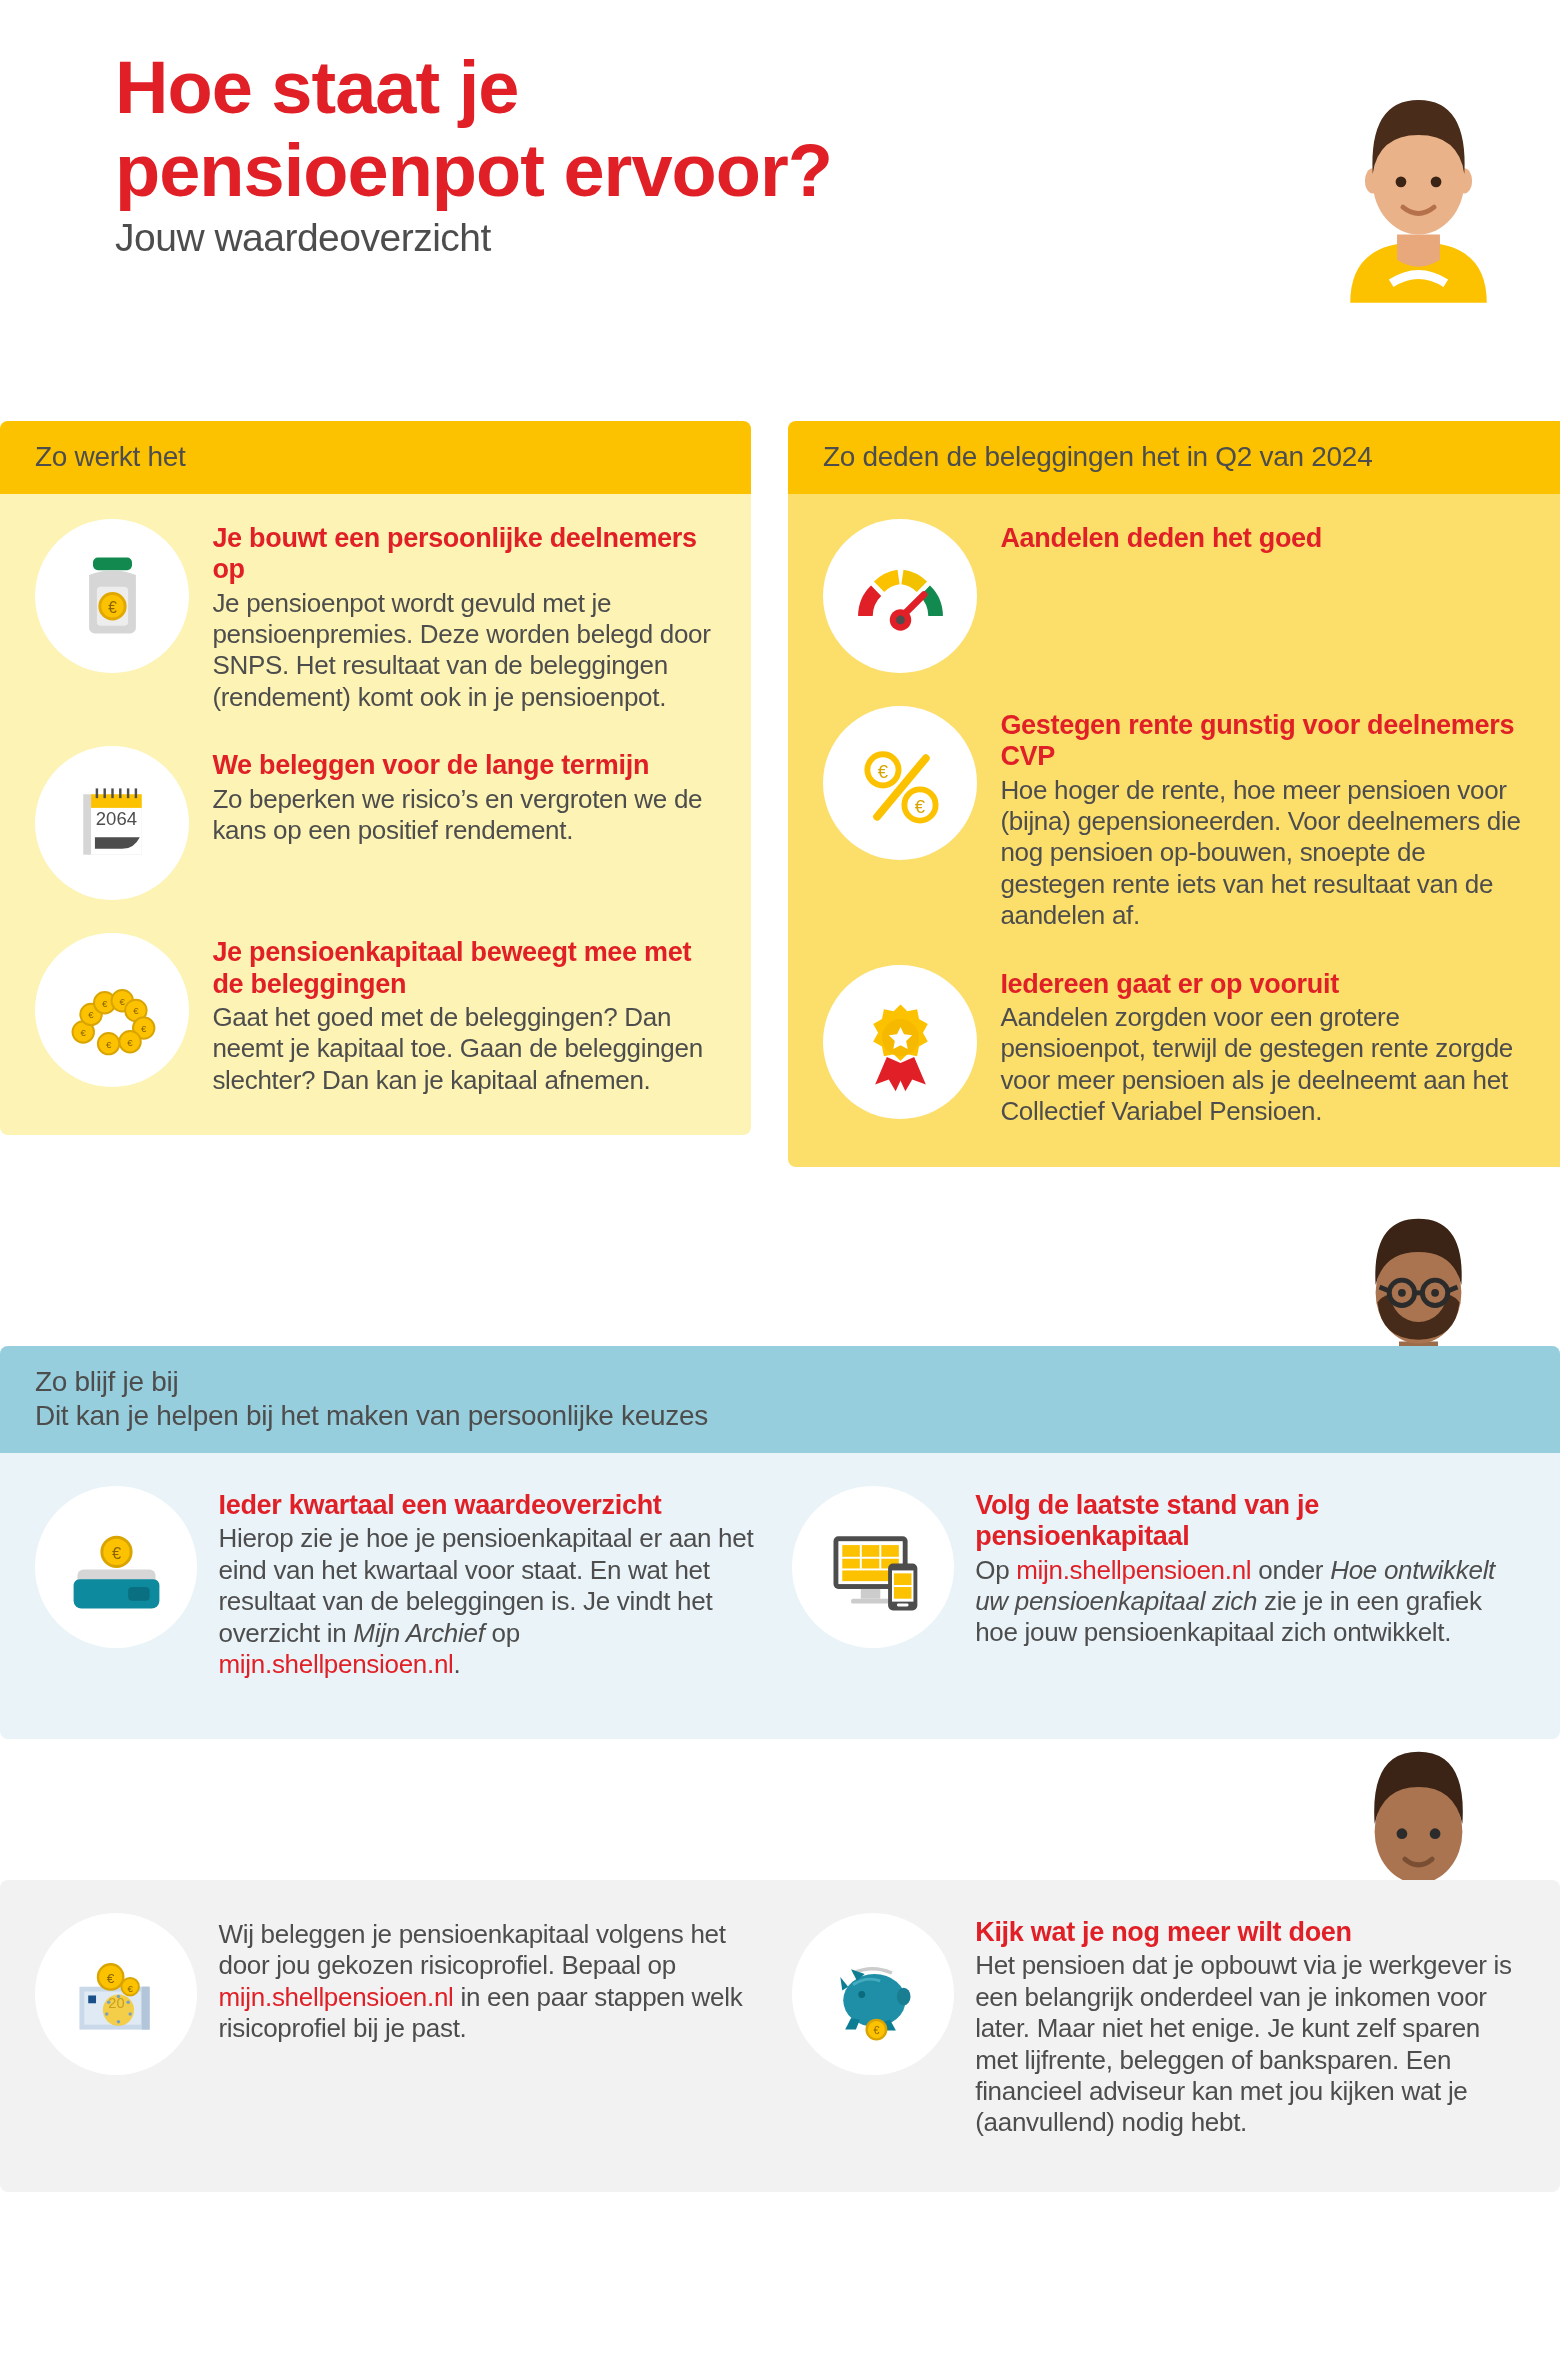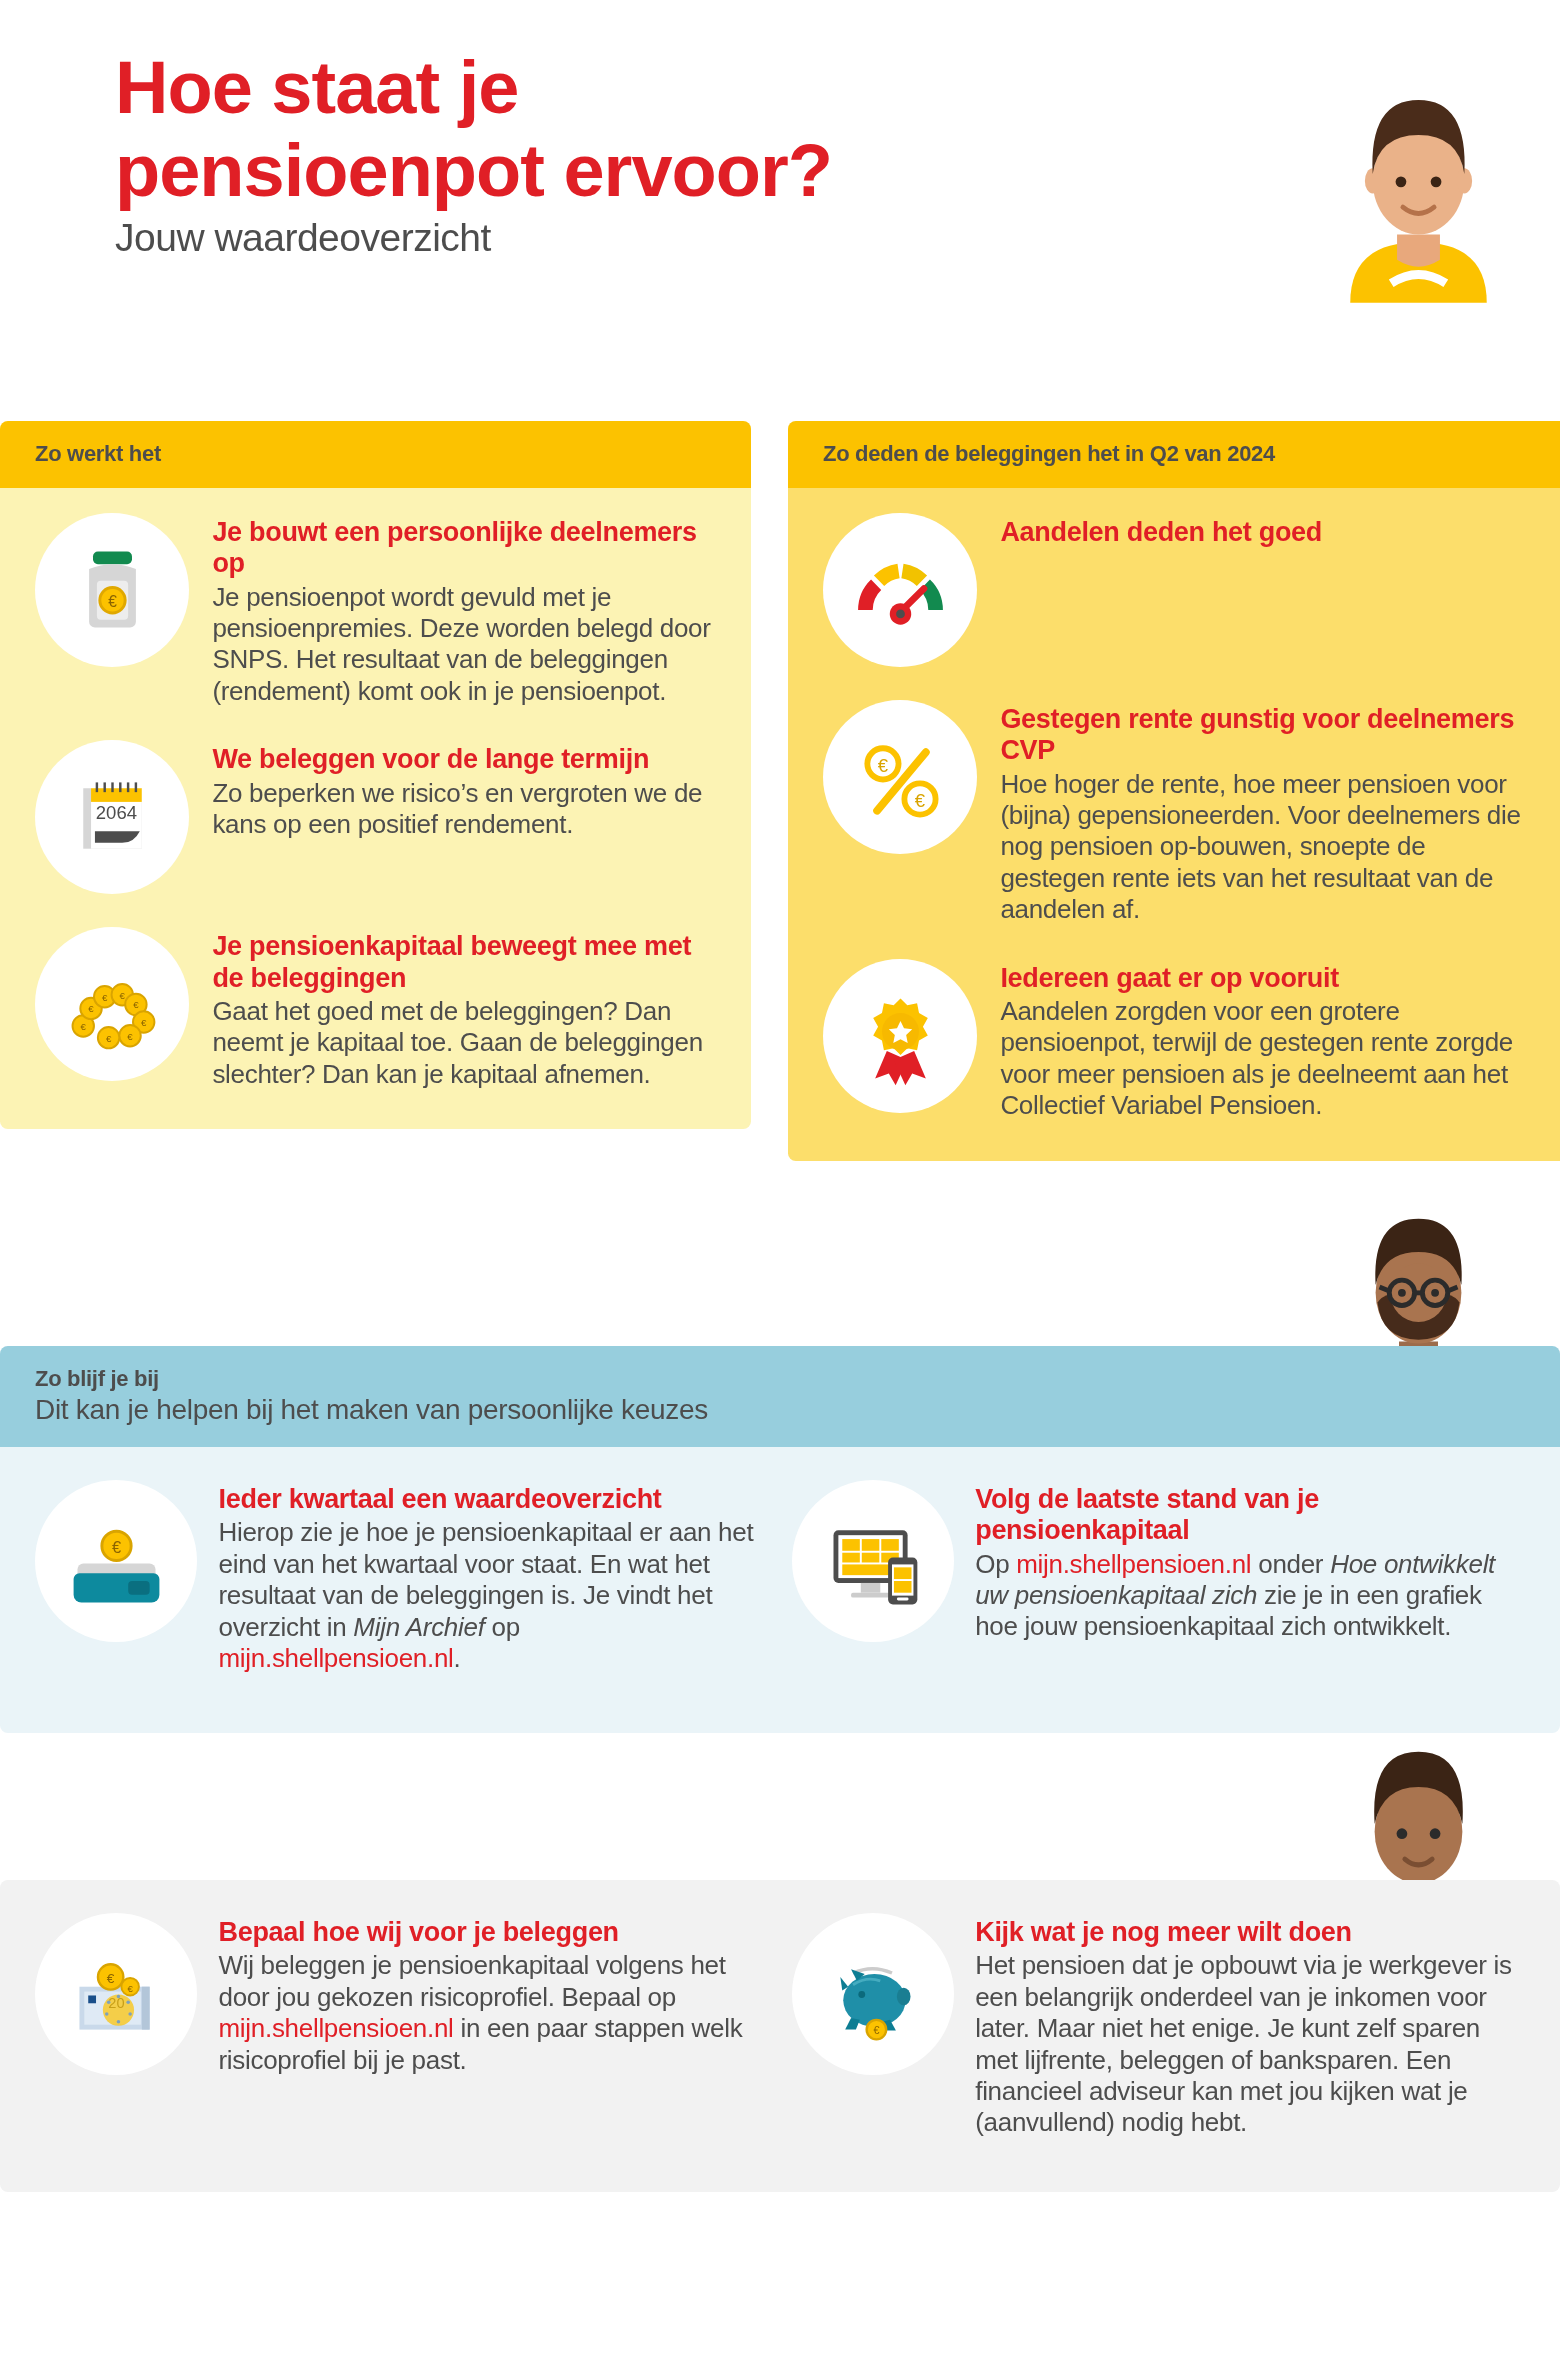--- a/index.html
+++ b/index.html
@@ -27,21 +27,21 @@
     margin-top:3px;
     letter-spacing:-0.5px;
   }
 
   
   .panel { position:absolute; border-radius:7.8px; overflow:hidden; }
   .panel-head {
     padding:19.5px 35px 21.5px 35px;
     color:#4d4d4d;
   }
-  .panel-head .h-title { font-size:22px; font-weight:bold; letter-spacing:-0.3px; }
+  .panel-head .h-title { font-size:28px; font-weight:normal; letter-spacing:-0.3px; }
   .panel-head .h-sub   { font-size:28px; font-weight:400; margin-top:2px; letter-spacing:-0.3px; }
 
   
   #panel-how   { left:0px;   top:421px;  width:751px;  }
   #panel-how .panel-head { background:#fcc200; }
   #panel-how .panel-body { background:#fcf3b4; padding:25px 35px 39px 35px; }
 
   
   #panel-q2    { left:788px; top:421px;  width:780px; }
   #panel-q2 .panel-head { background:#fcc200; }
@@ -376,21 +376,20 @@
               <circle cx="50" cy="80" r="1.8"></circle>
                 <circle cx="52" cy="68" r="1.8"></circle>
             </g>
             <circle cx="54" cy="42" r="13" fill="#fcc200" stroke="#d9a400" stroke-width="2.5"></circle>
             <text x="54" y="48" font-size="14" text-anchor="middle" fill="#8a6400" font-family="Liberation Sans, sans-serif">€</text>
             <circle cx="74" cy="52" r="9" fill="#fcc200" stroke="#d9a400" stroke-width="2"></circle>
             <text x="74" y="57" font-size="10" text-anchor="middle" fill="#8a6400" font-family="Liberation Sans, sans-serif">€</text>
           </svg>
         </div>
         <div class="item-text">
-          <div class="item-title">Bepaal hoe wij voor je beleggen</div>
           <div class="item-body"><span>Wij beleggen je pensioenkapitaal volgens het door jou gekozen risicoprofiel. Bepaal op </span><span class="lnk">mijn.shellpensioen.nl</span><span> in een paar stappen welk risicoprofiel bij je past.</span></div>
         </div>
       </div>
 
       <div class="col">
         <div class="item-icon">
           <svg viewBox="0 0 120 120" width="117" height="117">
             <path d="M40 38 q20 -9 40 0" stroke="#cccccc" stroke-width="3.5" fill="none"></path>
             <ellipse cx="62" cy="66" rx="32" ry="27" fill="#1f8fa8"></ellipse>
             <path d="M35 52 l-8 -10 l2 14 z" fill="#0d7d93"></path>

